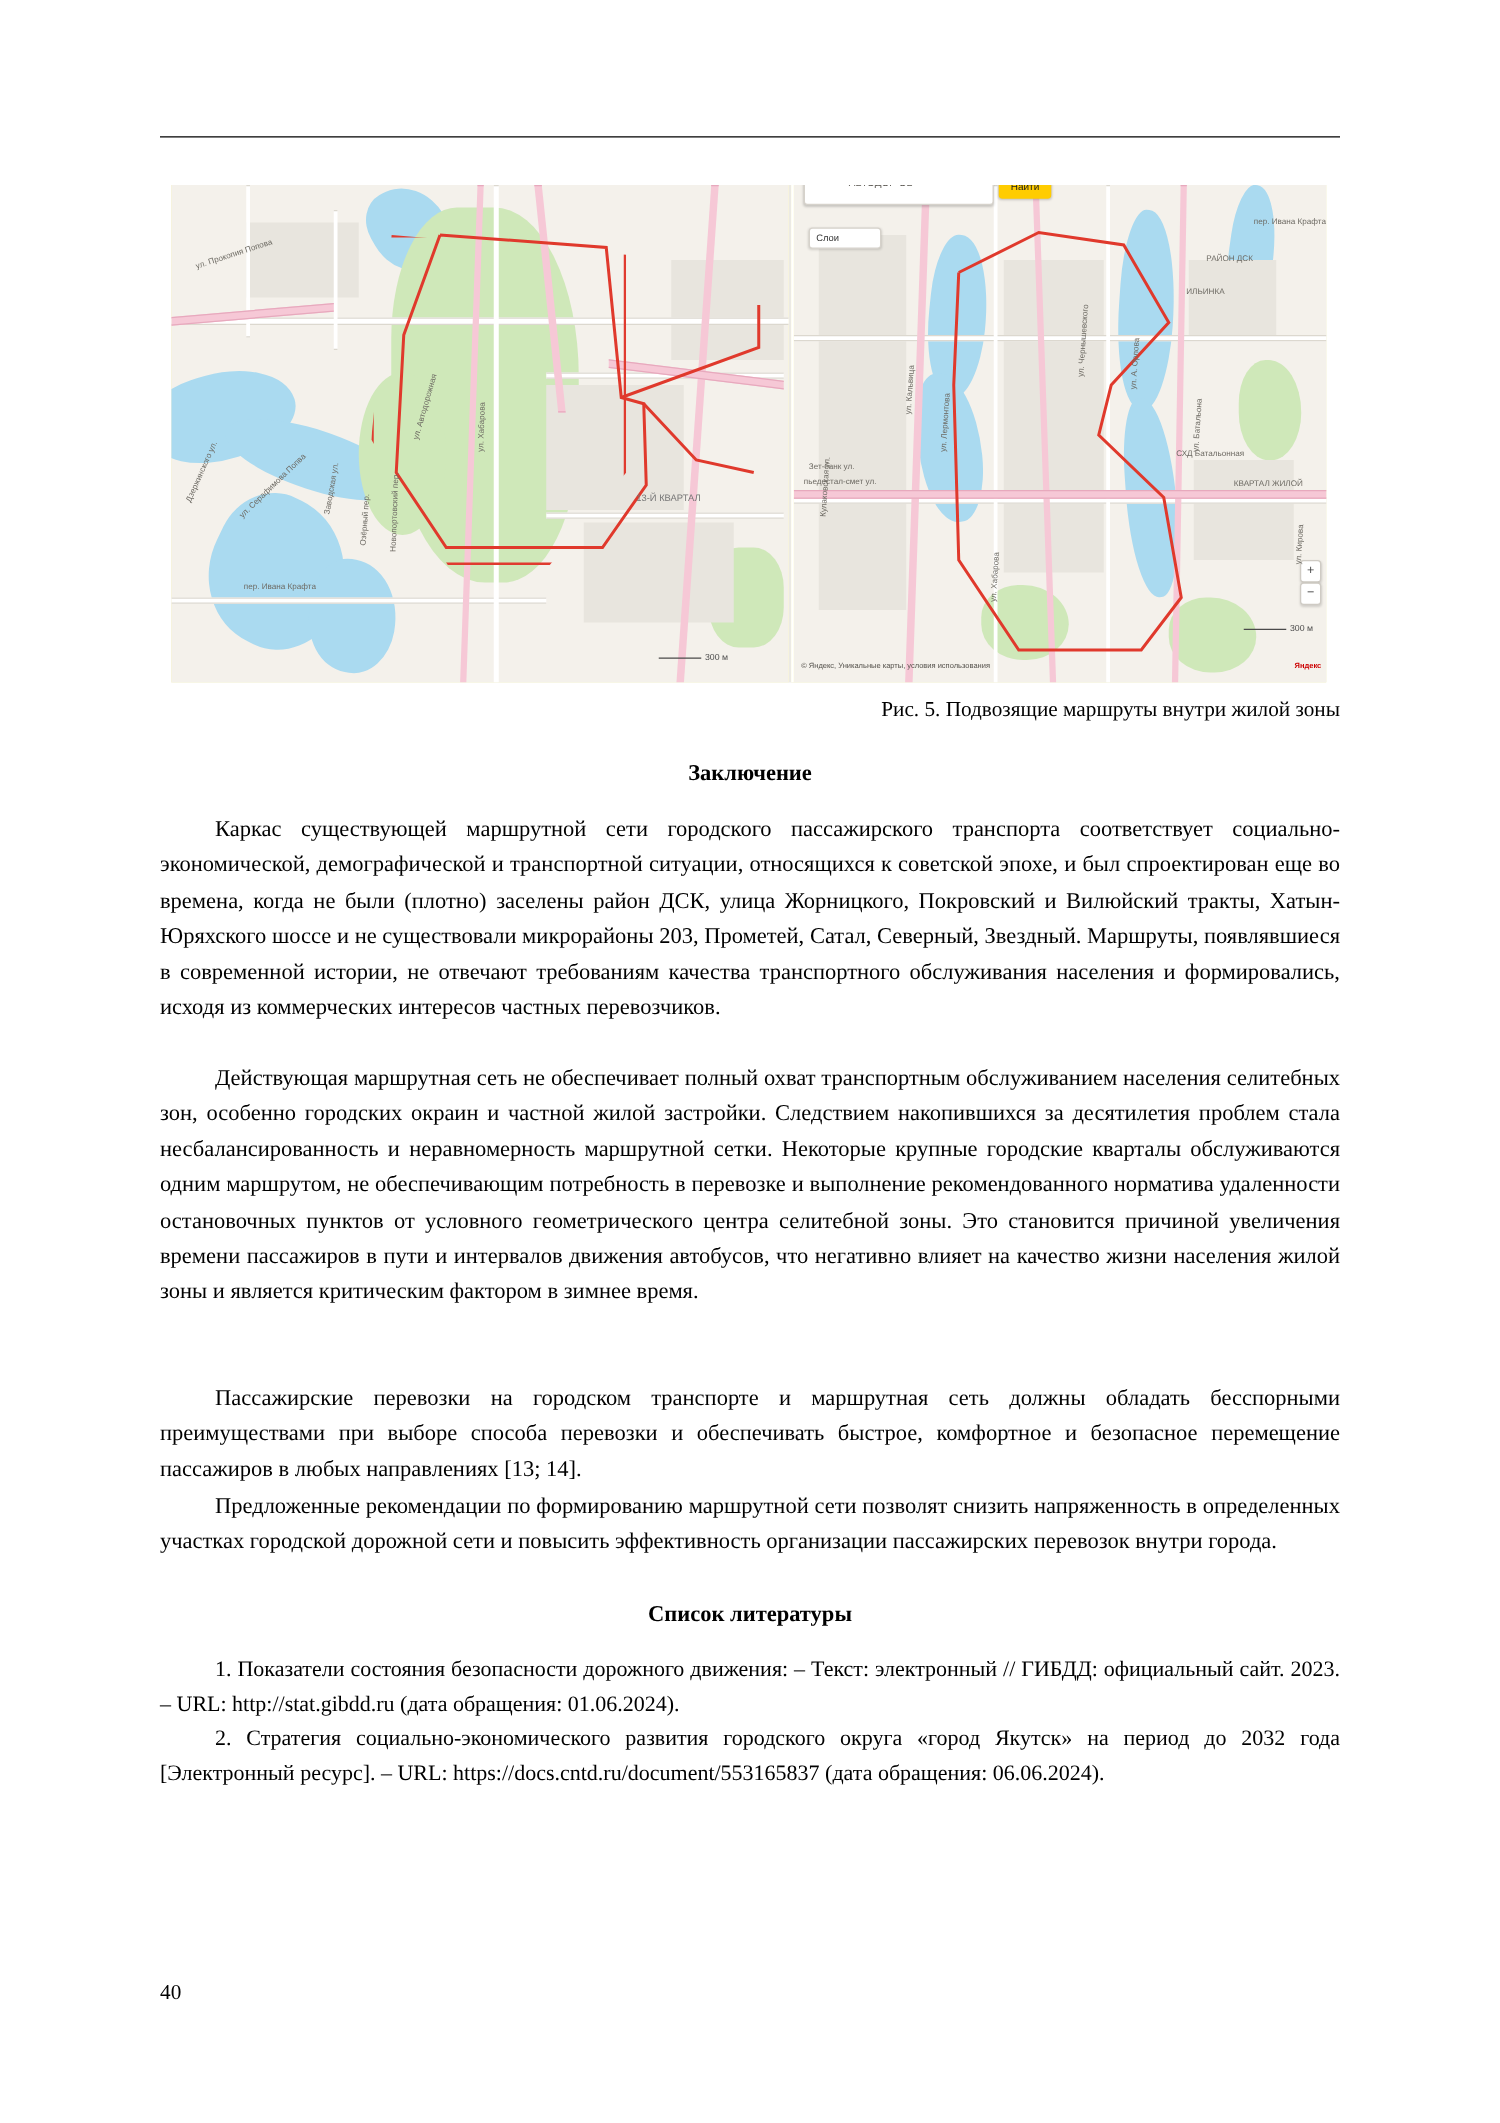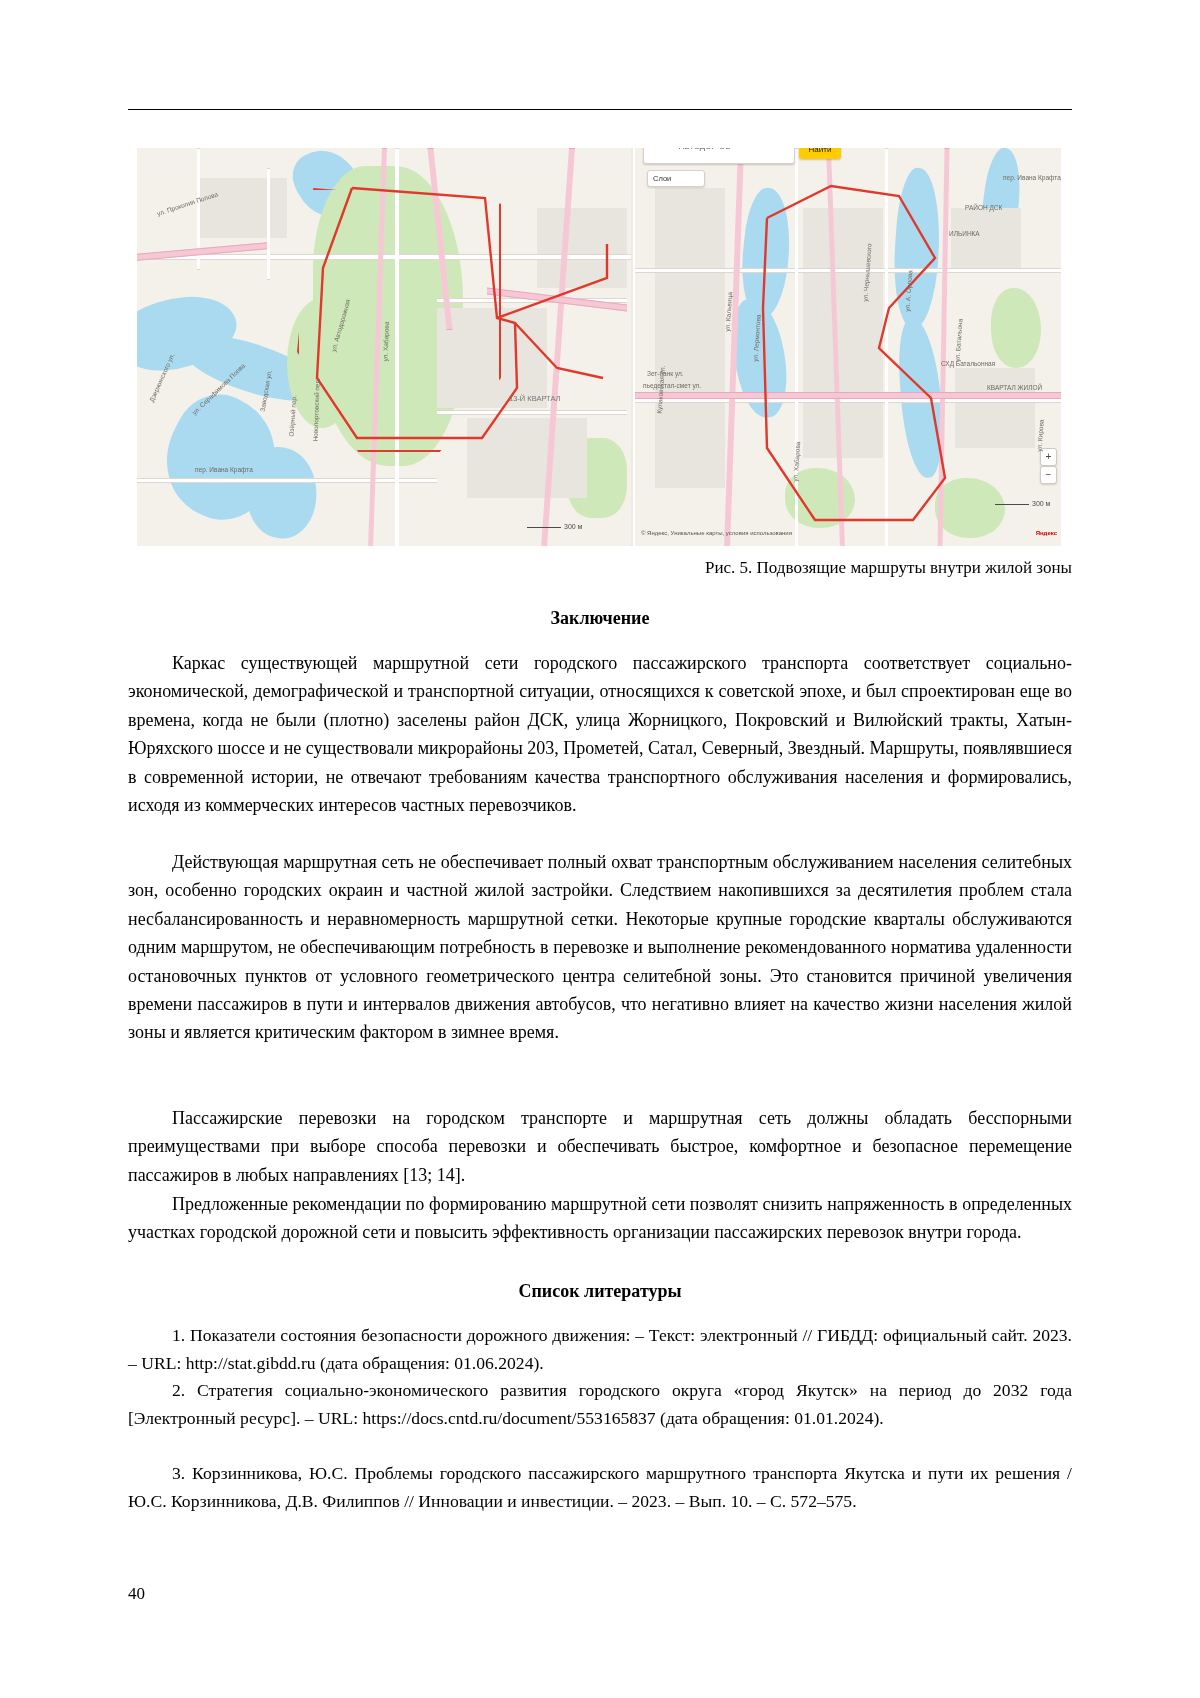--- a/index.html
+++ b/index.html
@@ -303,21 +303,21 @@
       <div class="road-major" style="left:198px;top:0;width:5px;height:398px;transform:skewX(2deg);"></div>
       <div class="road-major" style="left:306px;top:0;width:5px;height:398px;transform:skewX(-1deg);"></div>
       <div class="road-major" style="left:0;top:244px;width:428px;height:5px;"></div>
 
       <svg style="position:absolute;left:0;top:0;width:428px;height:398px;overflow:visible;">
         <polyline points="132,70 196,38 264,48 300,110 254,160 244,200 296,250 310,330 278,372 180,372 132,300 128,160 132,70" fill="none" stroke="#e0392c" stroke-width="2.4"></polyline>
       </svg>
 
       <div class="searchbox" style="left:8px;top:-6px;width:150px;height:20px;"></div>
       <div class="btn-yellow" style="left:164px;top:-6px;width:42px;height:17px;">Найти</div>
-      <div class="chip" style="left:12px;top:22px;width:46px;height:15px;">Слои</div>
+      <div class="chip" style="left:12px;top:34px;width:46px;height:15px;">Слои</div>
       <div class="maplabel" style="left:44px;top:-6px;font-size:8px;color:#5a5751;">АВТОДОР ОБ</div>
 
       <div class="zoomctl" style="top:300px;height:16px;line-height:16px;">+</div>
       <div class="zoomctl" style="top:318px;height:16px;line-height:16px;">−</div>
 
       <div class="scalebar" style="left:360px;top:352px;">
         <span class="scale-line"></span><span>300 м</span>
       </div>
       <div class="attrib" style="left:6px;top:382px;">© Яндекс, Уникальные карты, условия использования</div>
       <div class="attrib" style="right:6px;top:382px;font-weight:bold;color:#c00;">Яндекс</div>
@@ -345,17 +345,16 @@
   <div class="section-title" style="top:608px;">Заключение</div>
 
   <div class="para" style="top:649px;">Каркас существующей маршрутной сети городского пассажирского транспорта соответствует социально-экономической, демографической и транспортной ситуации, относящихся к советской эпохе, и был спроектирован еще во времена, когда не были (плотно) заселены район ДСК, улица Жорницкого, Покровский и Вилюйский тракты, Хатын-Юряхского шоссе и не существовали микрорайоны 203, Прометей, Сатал, Северный, Звездный. Маршруты, появлявшиеся в современной истории, не отвечают требованиям качества транспортного обслуживания населения и формировались, исходя из коммерческих интересов частных перевозчиков.</div>
   <div class="para" style="top:848px;">Действующая маршрутная сеть не обеспечивает полный охват транспортным обслуживанием населения селитебных зон, особенно городских окраин и частной жилой застройки. Следствием накопившихся за десятилетия проблем стала несбалансированность и неравномерность маршрутной сетки. Некоторые крупные городские кварталы обслуживаются одним маршрутом, не обеспечивающим потребность в перевозке и выполнение рекомендованного норматива удаленности остановочных пунктов от условного геометрического центра селитебной зоны. Это становится причиной увеличения времени пассажиров в пути и интервалов движения автобусов, что негативно влияет на качество жизни населения жилой зоны и является критическим фактором в зимнее время.</div>
   <div class="para" style="top:1104px;">Пассажирские перевозки на городском транспорте и маршрутная сеть должны обладать бесспорными преимуществами при выборе способа перевозки и обеспечивать быстрое, комфортное и безопасное перемещение пассажиров в любых направлениях [13; 14].</div>
   <div class="para" style="top:1190px;">Предложенные рекомендации по формированию маршрутной сети позволят снизить напряженность в определенных участках городской дорожной сети и повысить эффективность организации пассажирских перевозок внутри города.</div>
 
   <div class="section-title" style="top:1281px;">Список литературы</div>
 
   <div class="ref" style="top:1322px;">1.  Показатели состояния безопасности дорожного движения: – Текст: электронный // ГИБДД: официальный сайт. 2023. – URL: http://stat.gibdd.ru (дата обращения: 01.06.2024).</div>
-  <div class="ref" style="top:1377px;">2.  Стратегия социально-экономического развития городского округа «город Якутск» на период до 2032 года [Электронный ресурс]. – URL: https://docs.cntd.ru/document/553165837 (дата обращения: 01.01.2024).</div>
-  <div class="ref" style="top:1460px;">3.  Корзинникова, Ю.С. Проблемы городского пассажирского маршрутного транспорта Якутска и пути их решения / Ю.С. Корзинникова, Д.В. Филиппов // Инновации и инвестиции. – 2023. – Вып. 10. – С. 572–575.</div>
+  <div class="ref" style="top:1377px;">2.  Стратегия социально-экономического развития городского округа «город Якутск» на период до 2032 года [Электронный ресурс]. – URL: https://docs.cntd.ru/document/553165837 (дата обращения: 06.06.2024).</div>
 
   <div class="pagenum">40</div>
 </div>
 
 </body></html>

